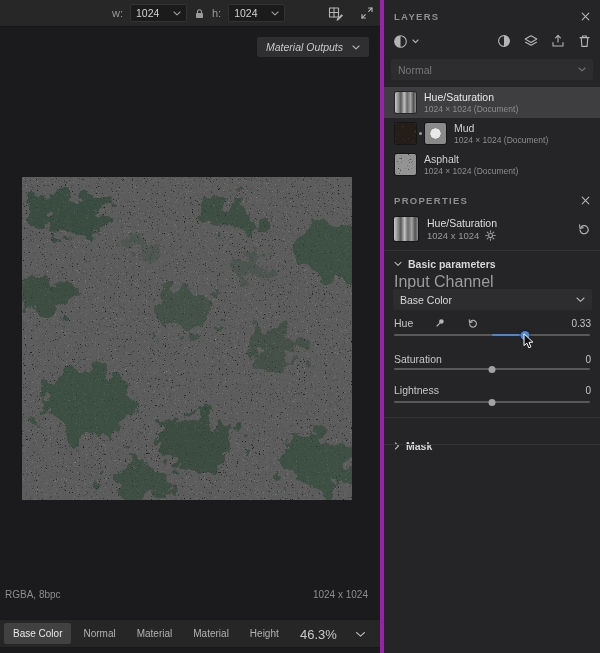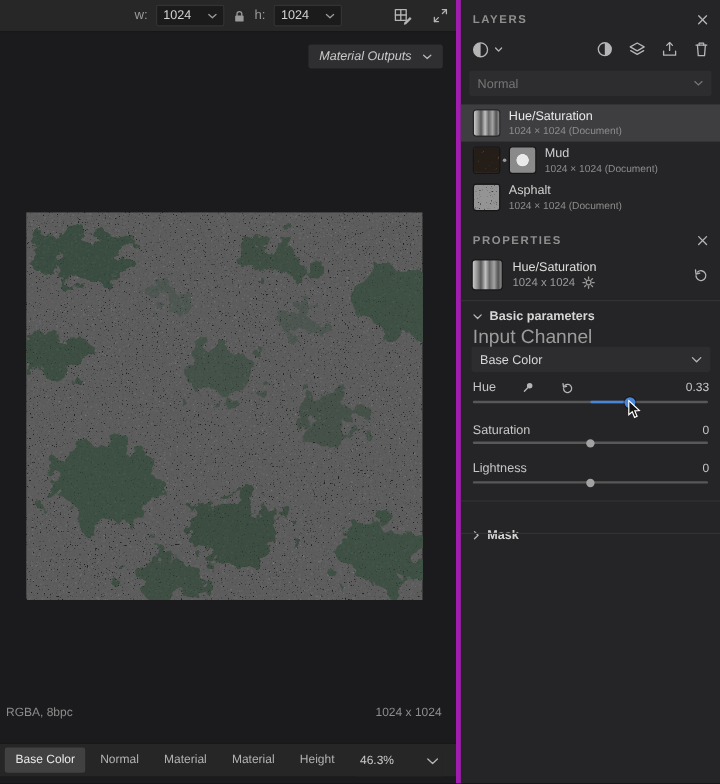--- a/index.html
+++ b/index.html
@@ -24,21 +24,21 @@
 
   .status-left  { position:absolute; left:5px;  top:589px; font-size:10px; color:#8d8d8d; }
   .status-right { position:absolute; right:12px; left:auto; top:589px; font-size:10px; color:#8d8d8d; position:absolute; }
   .status-right { right:12px; }
 
   .channelbar { position:absolute; left:0; right:0; top:619px; height:29px; background:#262627; border-top:1px solid #181818; border-bottom:1px solid #181818; display:flex; align-items:center; padding:0 4px; gap:3px; }
   .tab { height:21px; line-height:21px; padding:0 9px; font-size:10px; color:#b2b2b2; border-radius:2px; white-space:nowrap; }
   .tab.selected { background:#414142; color:#e8e8e8; }
   .tab-trunc { max-width:30px; overflow:hidden; }
   .zoom-ctl { position:absolute; right:11px; top:2px; height:25px; width:72px; background:#262627; display:flex; align-items:center; justify-content:space-between; padding:0 3px; }
-  .zoom-ctl .zv { font-size:10px; color:#c9c9c9; }
+  .zoom-ctl .zv { font-size:13px; color:#c9c9c9; }
 
   
   .panel { position:absolute; left:380px; top:0; width:220px; height:653px; background:#252527; border-left:4px solid #a21caf; }
   .p-header { position:absolute; left:0; right:0; height:20px; display:flex; align-items:center; justify-content:space-between; padding:0 10px; }
   .p-title { font-size:9.5px; font-weight:bold; letter-spacing:1.3px; color:#8f8f8f; }
   .layers-header { top:6px; }
   .properties-header { top:190px; }
 
   .layers-toolbar { position:absolute; top:30px; left:0; right:0; height:22px; display:flex; align-items:center; padding:0 9px; }
   .lt-right { margin-left:auto; display:flex; align-items:center; gap:13px; }

